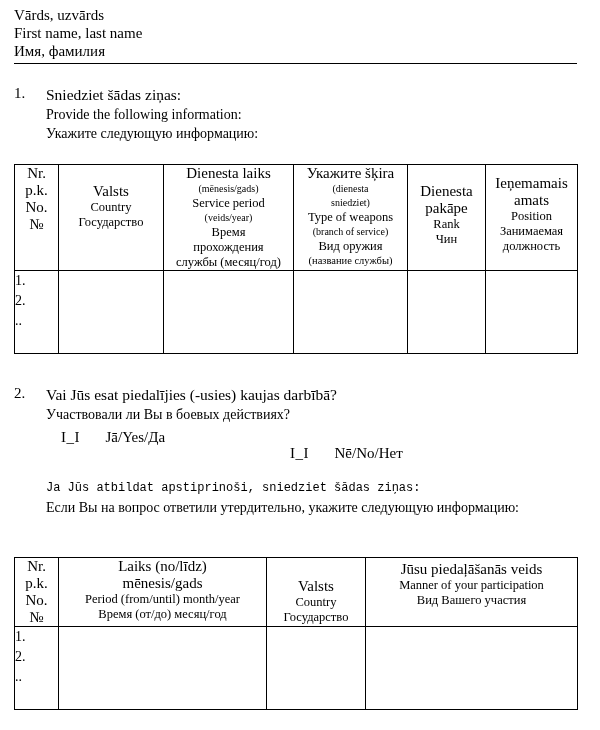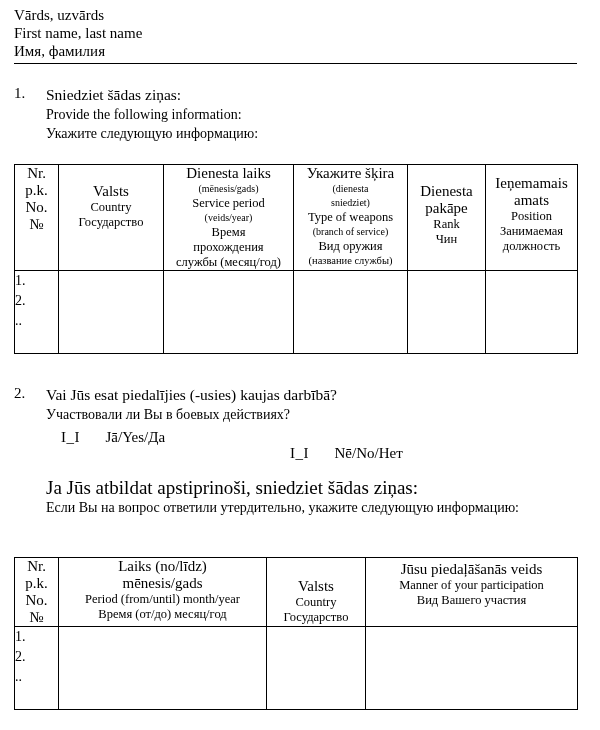--- a/index.html
+++ b/index.html
@@ -91,21 +91,21 @@
     font-size: 15px;
   }
   .cb {
     font-family: "Liberation Serif", serif;
     letter-spacing: 0.5px;
   }
   .sub-block {
     position: absolute;
     left: 46px;
   }
-  .sub-block .s1 { font-size: 19px; line-height: 20px; }
+  .sub-block .s1 { font-size: 12px; line-height: 20px; font-family: Liberation Mono, monospace; }
   .sub-block .s2 { font-size: 14px; line-height: 19px; }
   .sub-block .s3 { font-size: 14px; line-height: 19px; }
 </style>
 </head>
 <body>
 
 <div class="page">
 
   <div class="name-block">
     <div class="line">Vārds, uzvārds</div>

